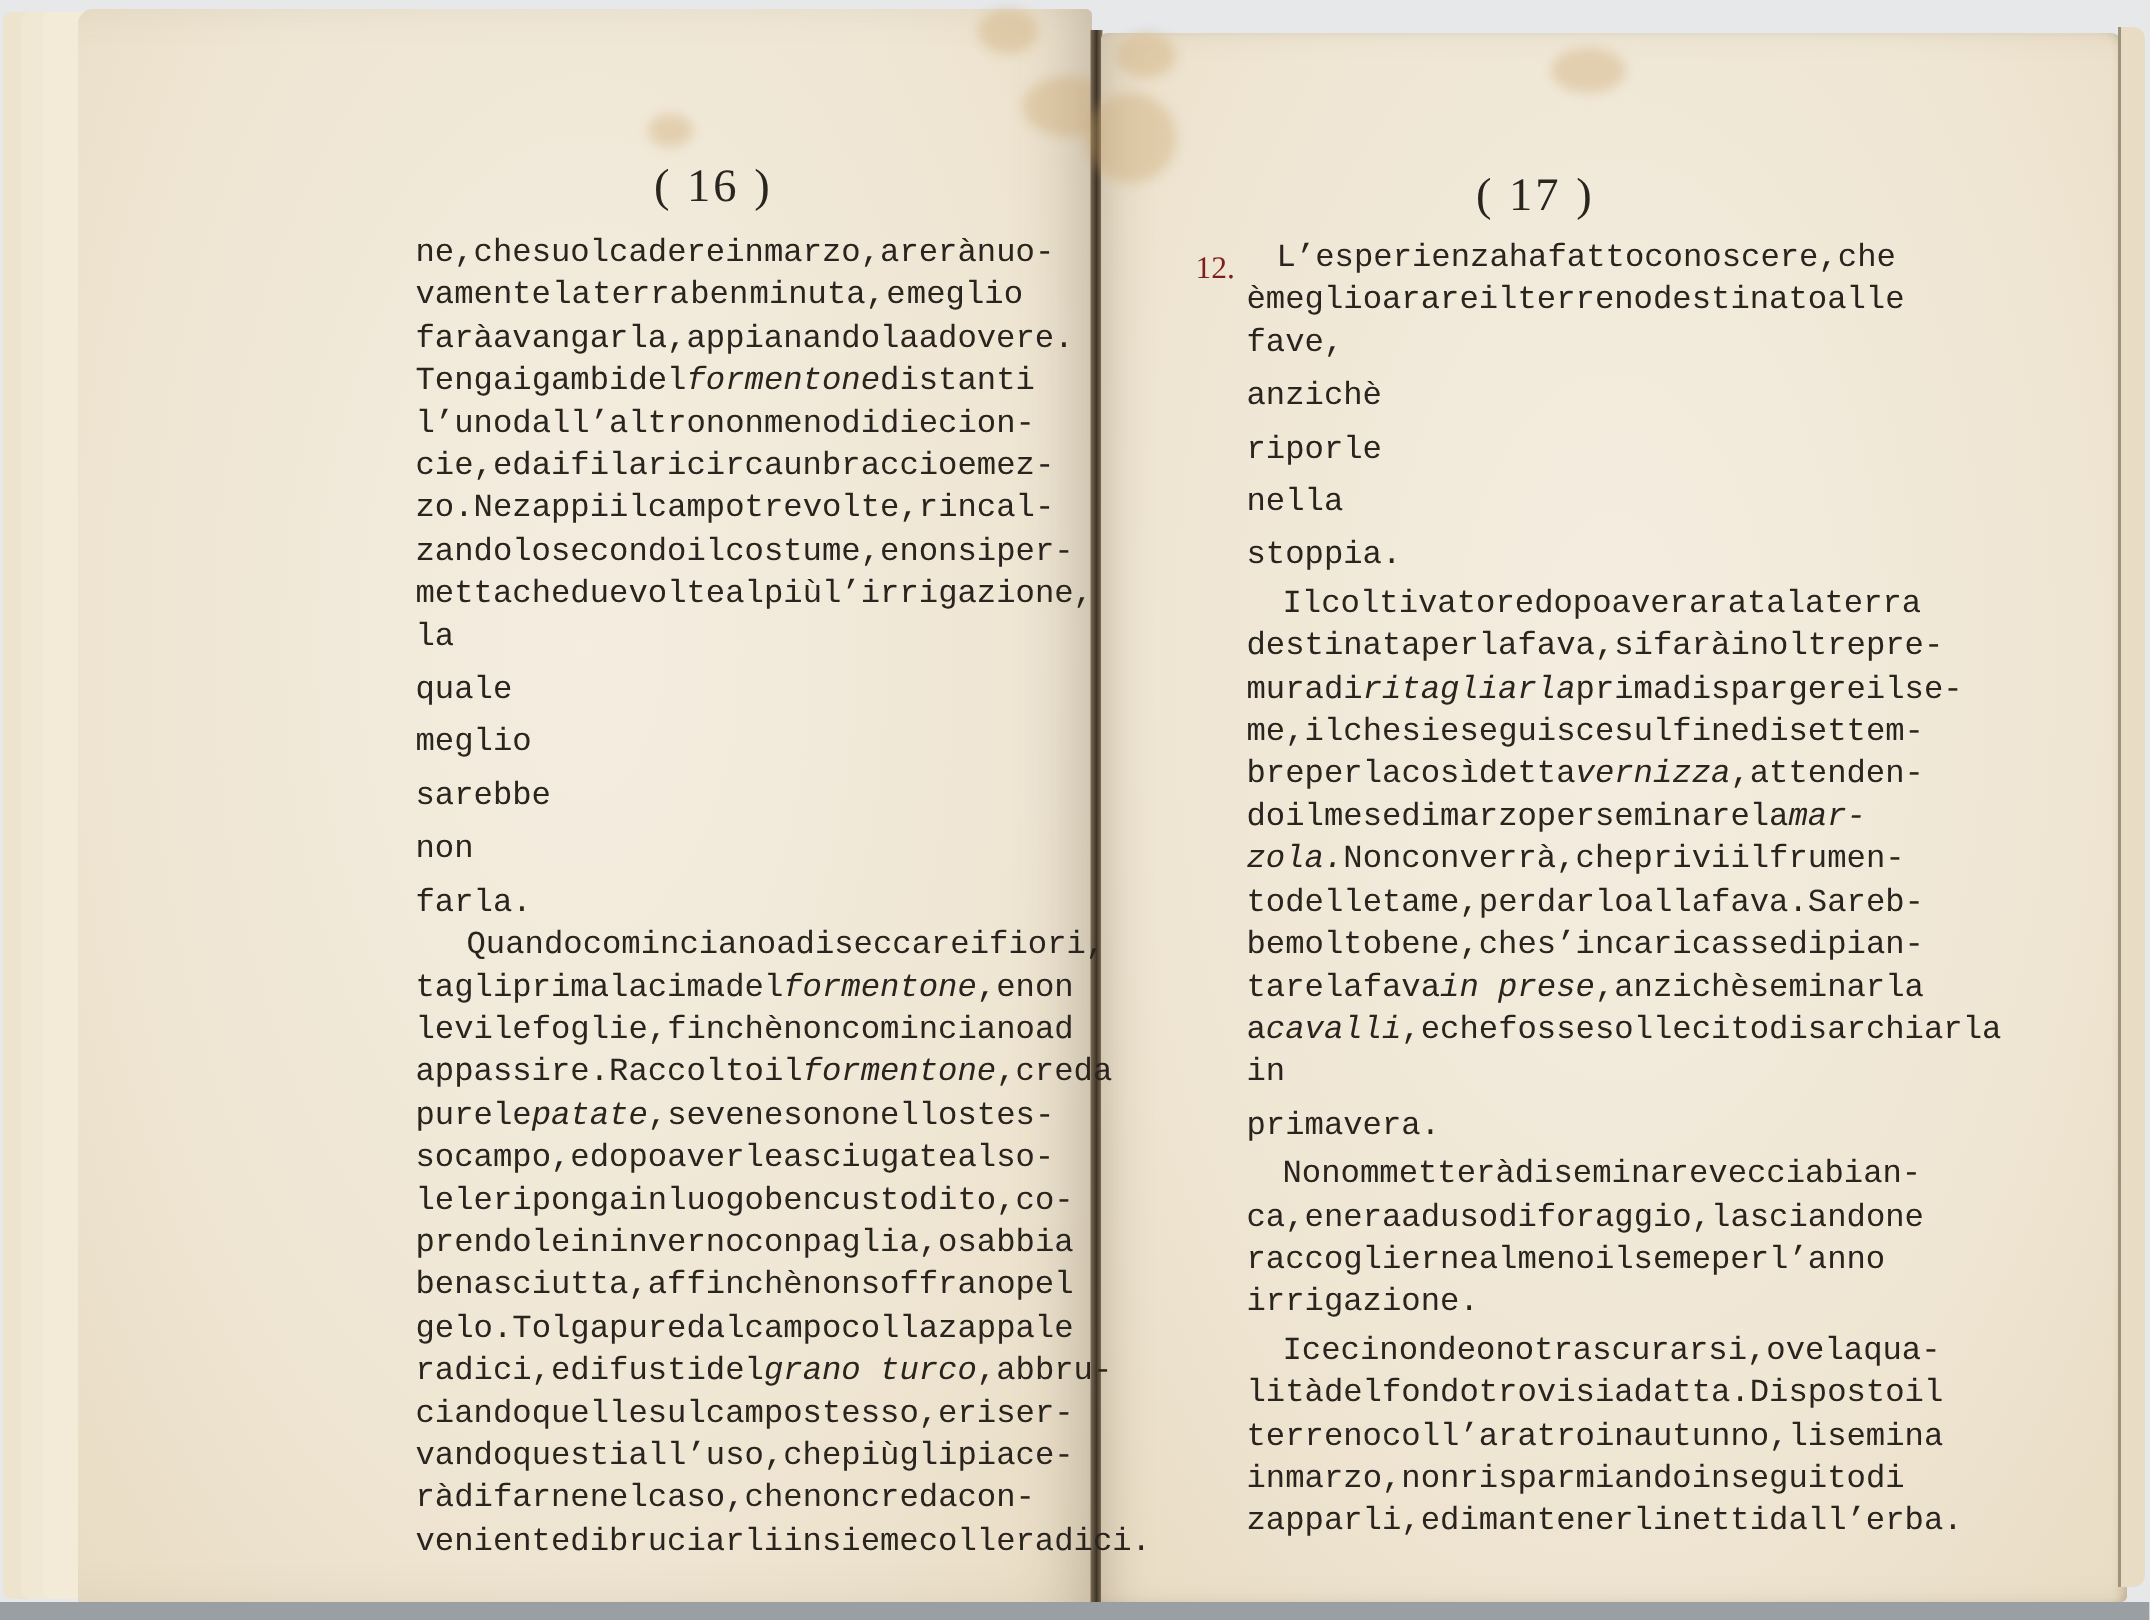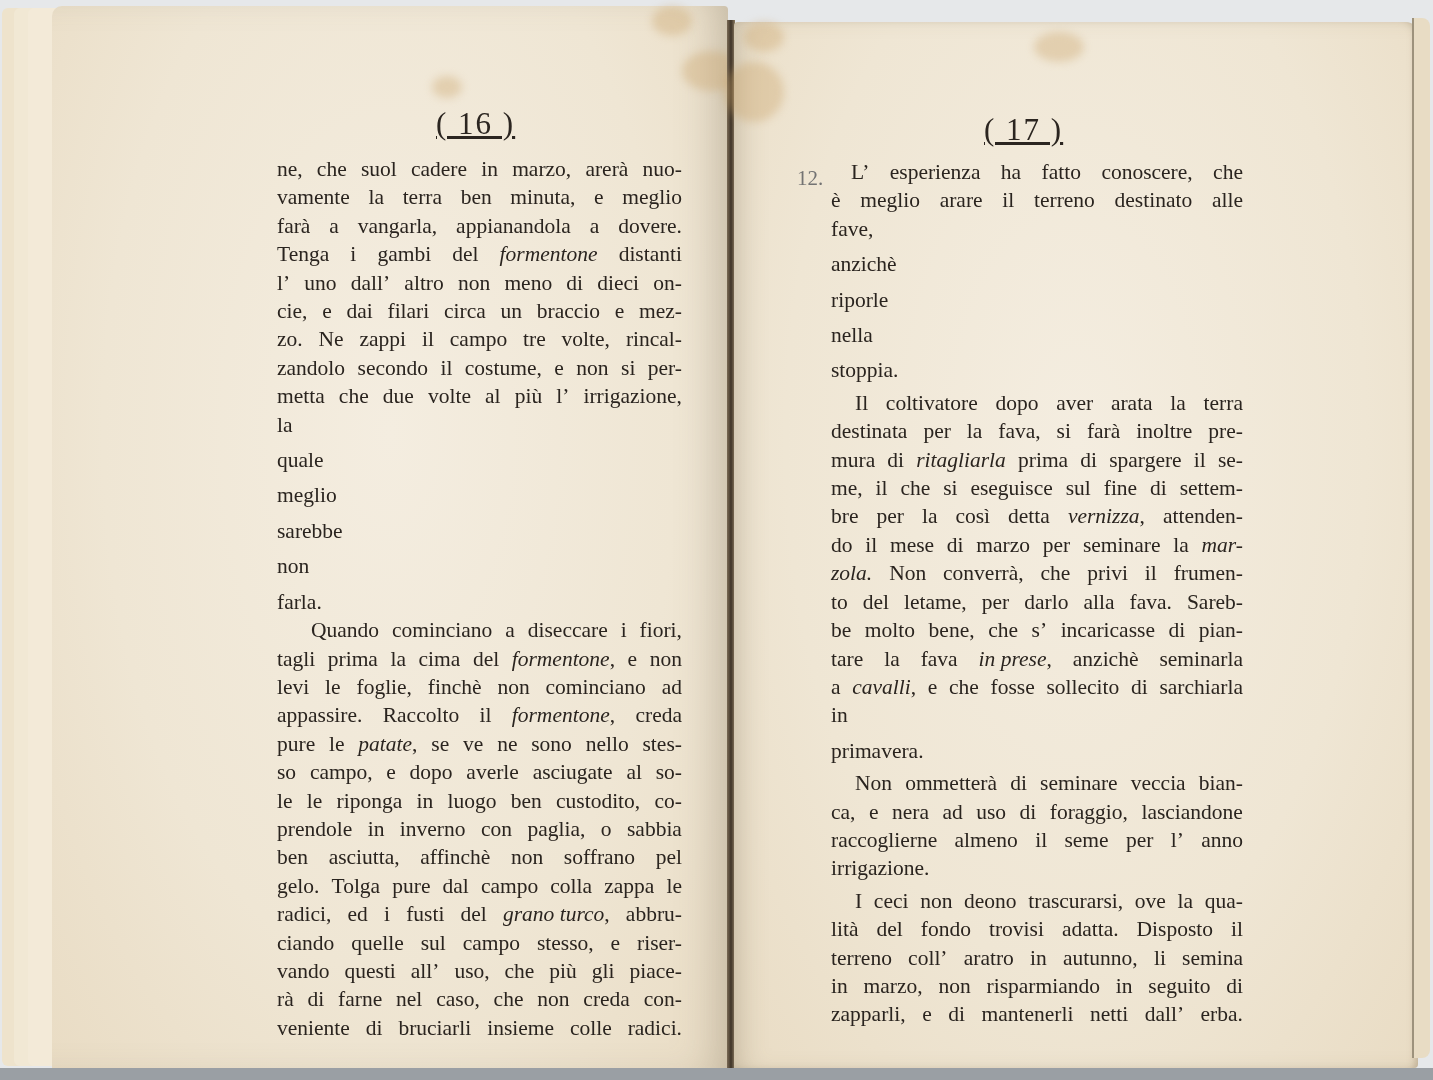--- a/index.html
+++ b/index.html
@@ -34,31 +34,31 @@
     position:absolute; left:727px; top:20px; width:8px; height:1048px;
     background:linear-gradient(90deg,#7a6a55,#3f3428 50%,#8b7a60);
   }
   .right-edge {
     position:absolute; left:1412px; top:18px; width:16px; height:1040px;
     background:#e8dcc4; border-left:2px solid #9d927c; border-radius:0 8px 8px 0;
   }
   .stain { position:absolute; border-radius:50%; background:rgba(200,160,100,0.35); filter:blur(4px); }
 
   .folio {
-    position:absolute; font-size:31px; color:#2b2520; letter-spacing:2px;text-decoration:underline;
+    position:absolute; font-size:31px; color:#2b2520; letter-spacing:2px;
   }
   .text-block {
     position:absolute; font-size:21.5px; line-height:28.4px; color:#2a241f;
   }
-  .line { white-space:nowrap; display:flex; justify-content:space-between; }
+  .line { white-space:nowrap; display:flex; justify-content:space-between;font-family:Liberation Mono, monospace; }
   .line.last { justify-content:flex-start; gap:7px;flex-direction:column; }
   .line.indent { padding-left:34px; }
   .line span { display:inline-block; }
   .it { font-style:italic; }
-  .section-num { position:absolute; font-size:21px; color:#737373; }
+  .section-num { position:absolute; font-size:21px; color:#7f1d1d; }
 </style>
 </head>
 <body>
 
 <div class="scan-bg-bottom"></div>
 <div class="stack" style="left:2px;width:60px;"></div>
 <div class="stack" style="left:14px;width:48px;background:#f1e8d4;"></div>
 <div class="stack" style="left:28px;width:30px;background:#f3ead8;"></div>
 
 <div class="page left">

